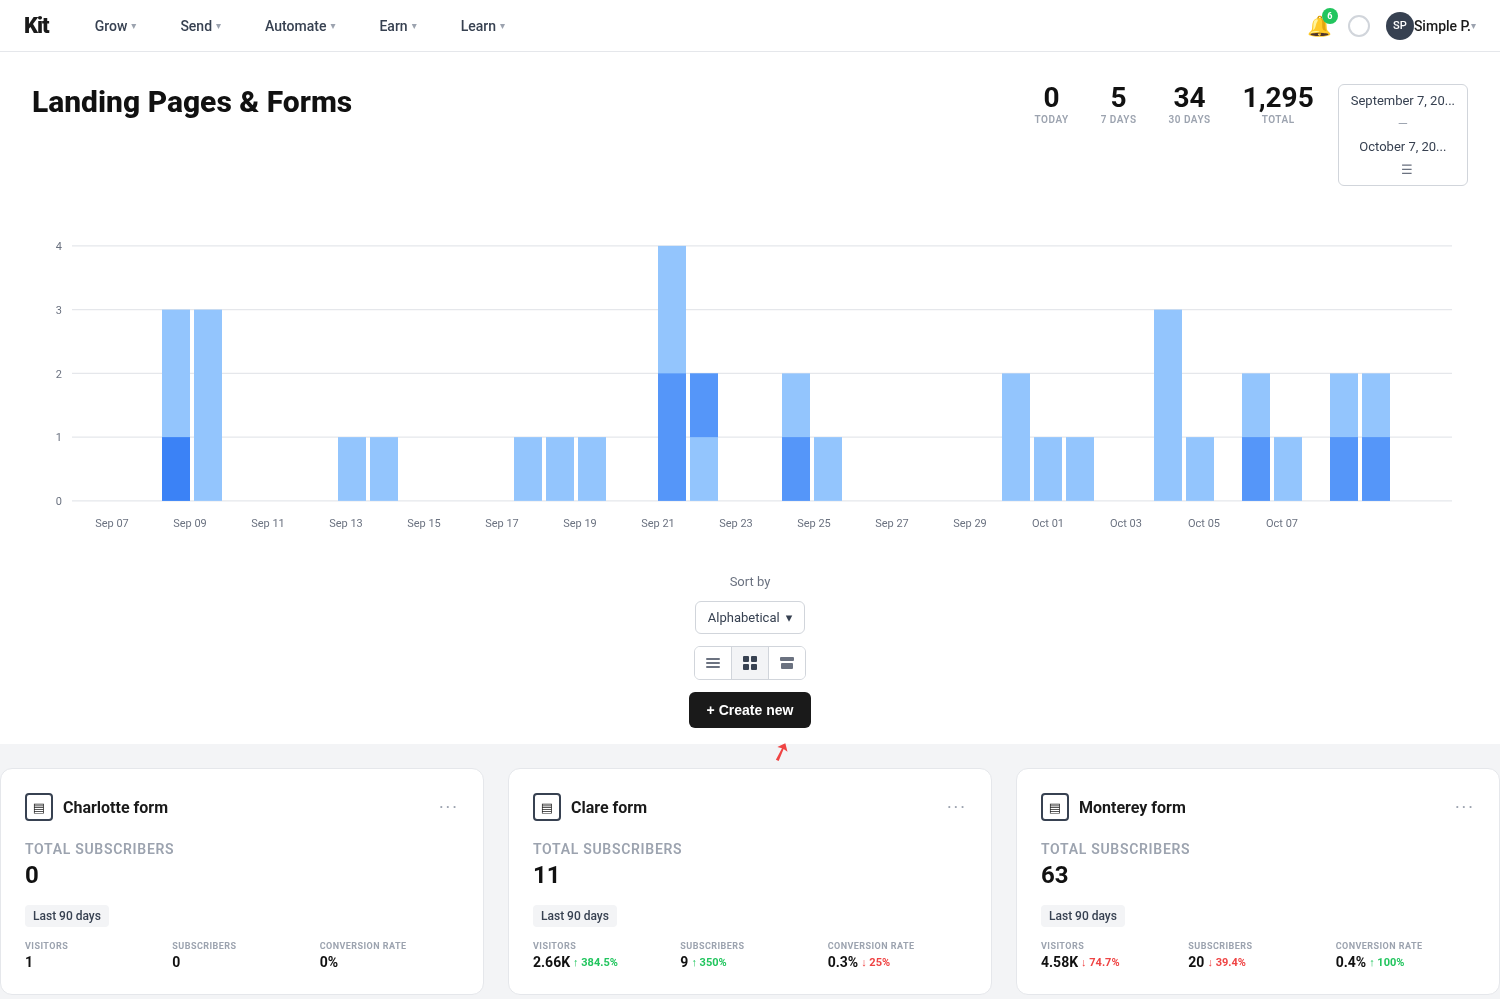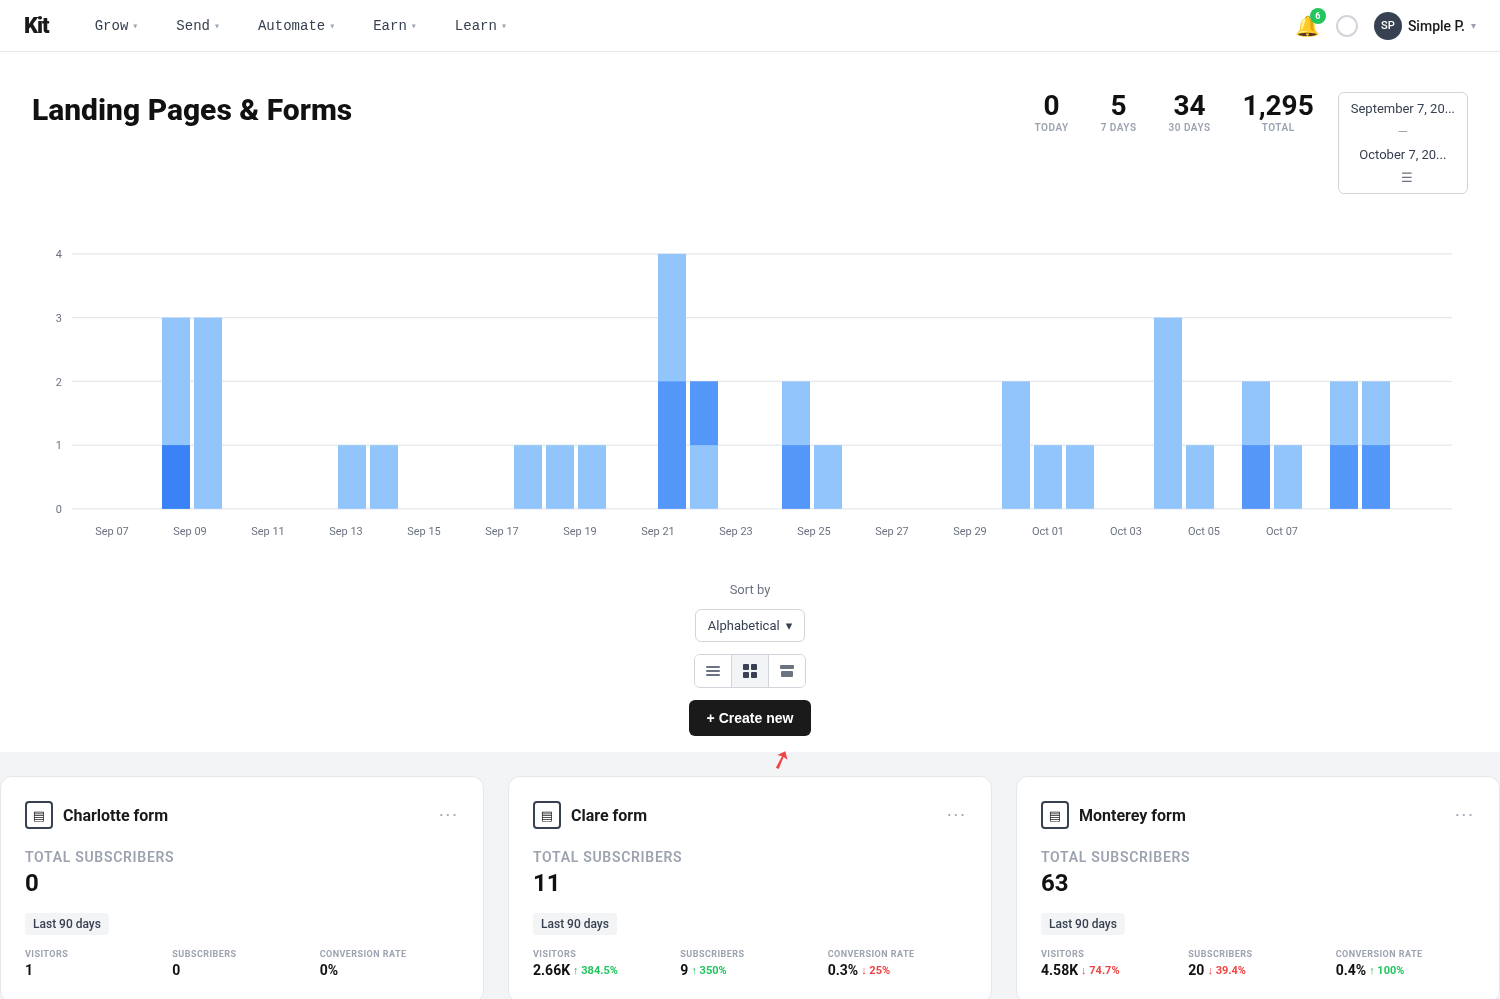--- a/index.html
+++ b/index.html
@@ -4,43 +4,43 @@
   <style>
     * { box-sizing: border-box; margin: 0; padding: 0; }
     body { font-family: -apple-system, BlinkMacSystemFont, 'Segoe UI', Roboto, sans-serif; background: #fff; color: #1a1a1a; font-size: 14px; }
 
     
     .navbar {
       display: flex; align-items: center; padding: 0 24px; height: 52px;
       border-bottom: 1px solid #e5e7eb; background: #fff; position: relative; z-index: 10;
     }
     .nav-logo { font-weight: 900; font-size: 22px; margin-right: 32px; letter-spacing: -1px; }
-    .nav-items { display: flex; gap: 10px; font-family: Liberation Mono, monospace; }
+    .nav-items { display: flex; gap: 16px; }
     .nav-item {
       display: flex; align-items: center; gap: 4px; padding: 0 14px; height: 52px;
       cursor: pointer; font-size: 14px; font-weight: 500; color: #374151;
     }
     .nav-chevron { font-size: 10px; color: #9ca3af; }
     .nav-right { margin-left: auto; display: flex; align-items: center; gap: 16px; }
     .nav-bell { position: relative; cursor: pointer; }
     .nav-bell-icon { font-size: 20px; color: #374151; }
     .nav-badge {
       position: absolute; top: -6px; right: -6px;
       background: #22c55e; color: #fff; border-radius: 50%; width: 16px; height: 16px;
       font-size: 9px; display: flex; align-items: center; justify-content: center; font-weight: 700;
     }
     .nav-circle { width: 22px; height: 22px; border-radius: 50%; border: 2px solid #d1d5db; }
-    .nav-user { display: flex; align-items: center; gap: 6px; cursor: pointer; font-weight: 500; }
+    .nav-user { display: flex; align-items: center; cursor: pointer; font-weight: 500; }
     .nav-avatar { width: 28px; height: 28px; border-radius: 50%; background: #374151; display: flex; align-items: center; justify-content: center; color: #fff; font-size: 11px; }
 
     
     .main { padding: 32px 32px 0 32px; }
 
     
-    .page-header { display: flex; align-items: flex-start; margin-bottom: 28px; margin-top: 8px; }
+    .page-header { display: flex; align-items: flex-start; margin-bottom: 28px; }
     .page-title { font-size: 30px; font-weight: 800; color: #111; flex: 1; }
     .stats-row { display: flex; gap: 32px; align-items: flex-end; margin-right: 24px; }
     .stat-item { text-align: center; }
     .stat-num { font-size: 28px; font-weight: 700; color: #111; line-height: 1; }
     .stat-label { font-size: 10px; font-weight: 600; color: #9ca3af; text-transform: uppercase; letter-spacing: 0.05em; margin-top: 2px; }
     .date-range-picker {
       display: flex; align-items: center; gap: 8px; border: 1px solid #d1d5db;
       border-radius: 6px; padding: 8px 12px; background: #fff; cursor: pointer; font-size: 13px; color: #374151; flex-direction: column;
     }
     .date-dash { color: #9ca3af; }

